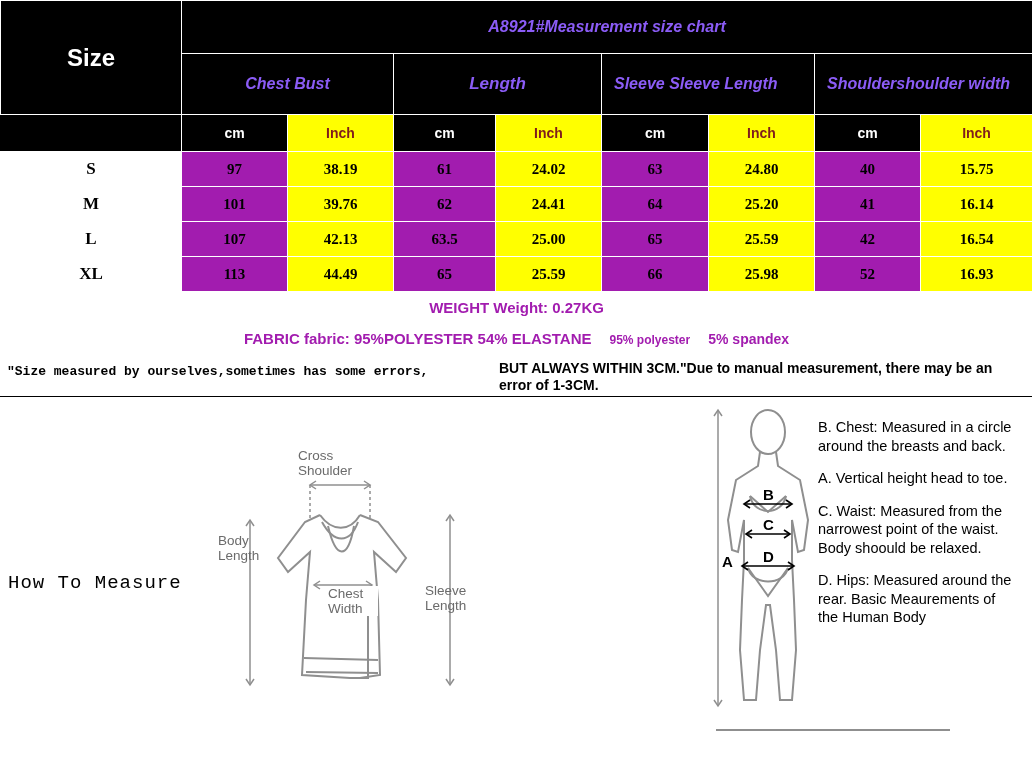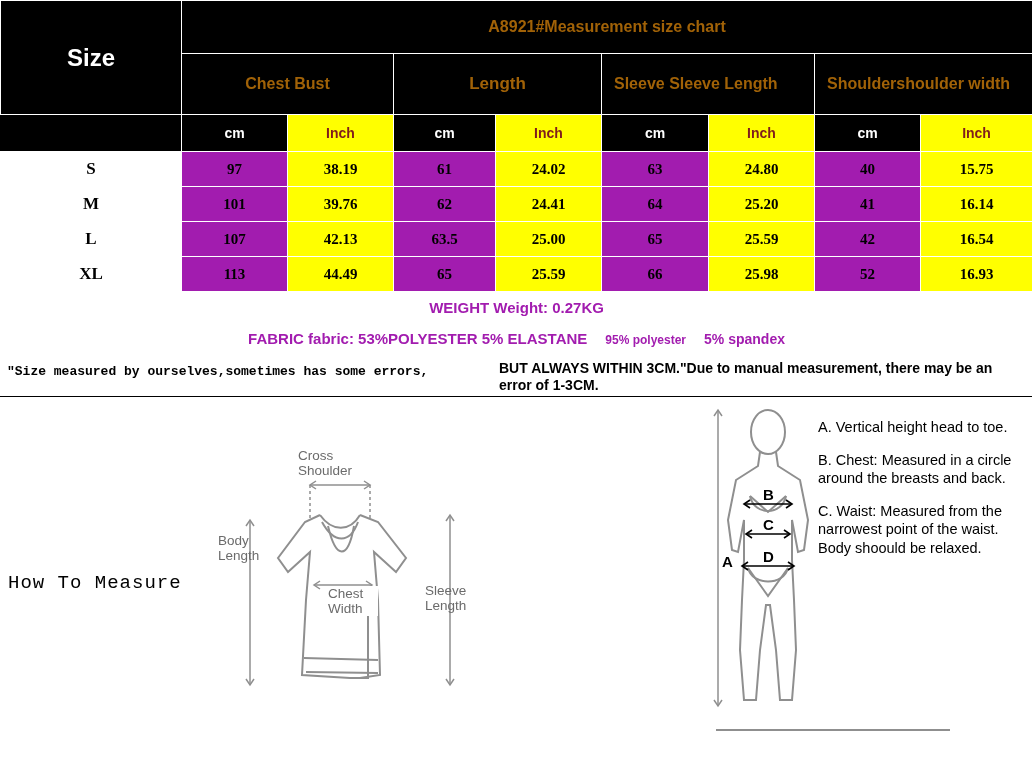--- a/index.html
+++ b/index.html
@@ -35,24 +35,25 @@
   }
   td.size-head {
     background: #000;
     color: #fff;
     font-size: 24px;
     font-family: "Liberation Sans", sans-serif;
     font-weight: normal;
   }
   td.grp-head {
     background: #000;
-    color: #a16207;
+    color: #8b5cf6;
     font-size: 16px;
     font-weight: normal;
     padding: 4px 6px;
+    font-style: italic;
   }
   td.grp-head.left {
     text-align: left;
     padding-left: 12px;
   }
   td.unit-cm {
     background: #000;
     color: #fff;
     font-size: 14px;
     height: 36px;
@@ -266,21 +267,21 @@
         <td class="val-in">16.93</td>
       </tr>
 
       <tr>
         <td class="info-row" colspan="9">WEIGHT Weight: 0.27KG</td>
       </tr>
 
       <tr>
         <td class="info-row" colspan="9">
           <div class="fabric-inner">
-            <span class="fabric-main">FABRIC fabric: 53%POLYESTER 5% ELASTANE</span>
+            <span class="fabric-main">FABRIC fabric: 95%POLYESTER 54% ELASTANE</span>
             <span class="fabric-sub1">95% polyester</span>
             <span class="fabric-sub2">5% spandex</span>
           </div>
         </td>
       </tr>
 
       <tr>
         <td class="note-row" colspan="9">
           <span class="note-left">"Size measured by ourselves,sometimes has some errors,</span>
           <span class="note-right">BUT ALWAYS WITHIN 3CM."Due to manual measurement, there may be an error of 1-3CM.</span>
@@ -403,18 +404,19 @@
         <text x="63" y="100">B</text>
         <text x="63" y="130">C</text>
         <text x="63" y="162">D</text>
       </g>
 
       <line x1="16" y1="330" x2="250" y2="330" stroke="#8f8f8f" stroke-width="2"></line>
     </svg>
   </div>
 
   <div class="bullets">
+    <p>B. Chest: Measured in a circle around the breasts and back.</p>
     <p>A. Vertical height head to toe.</p>
-    <p>B. Chest: Measured in a circle around the breasts and back.</p>
     <p>C. Waist: Measured from the narrowest point of the waist. Body shoould be relaxed.</p>
+    <p>D. Hips: Measured around the rear. Basic Meaurements of the Human Body</p>
   </div>
 
 </div>
 
 </body></html>

